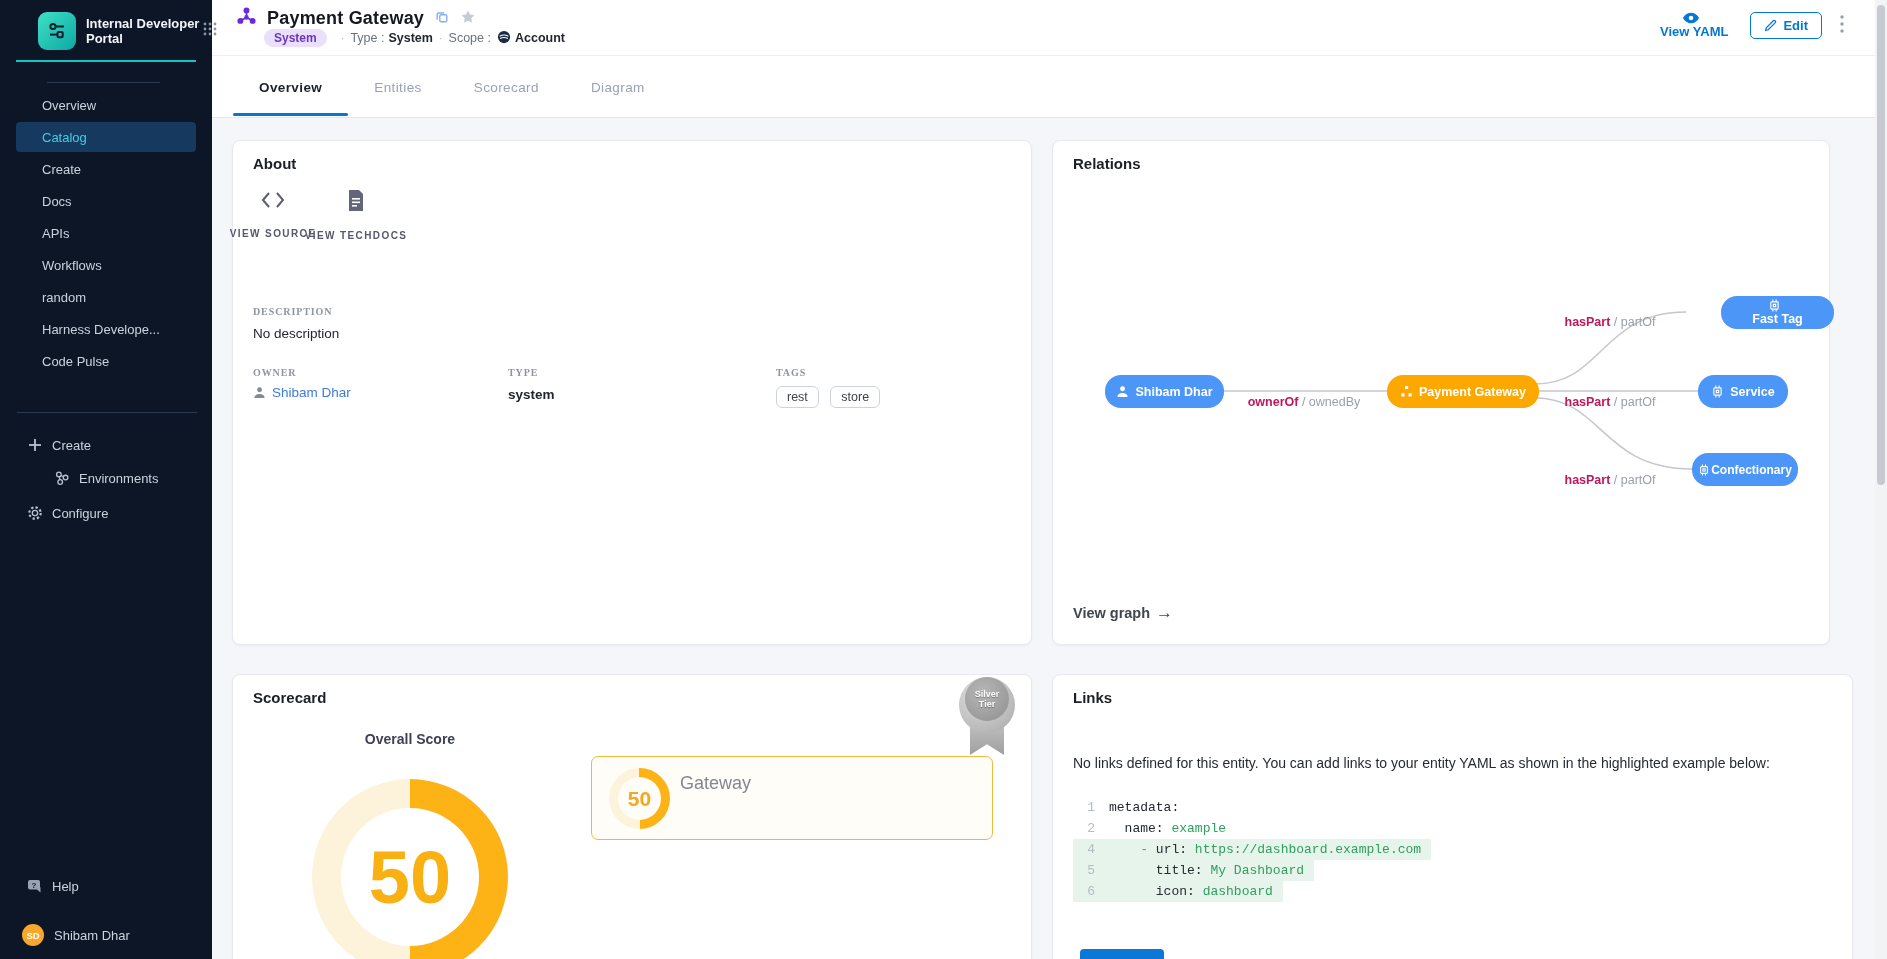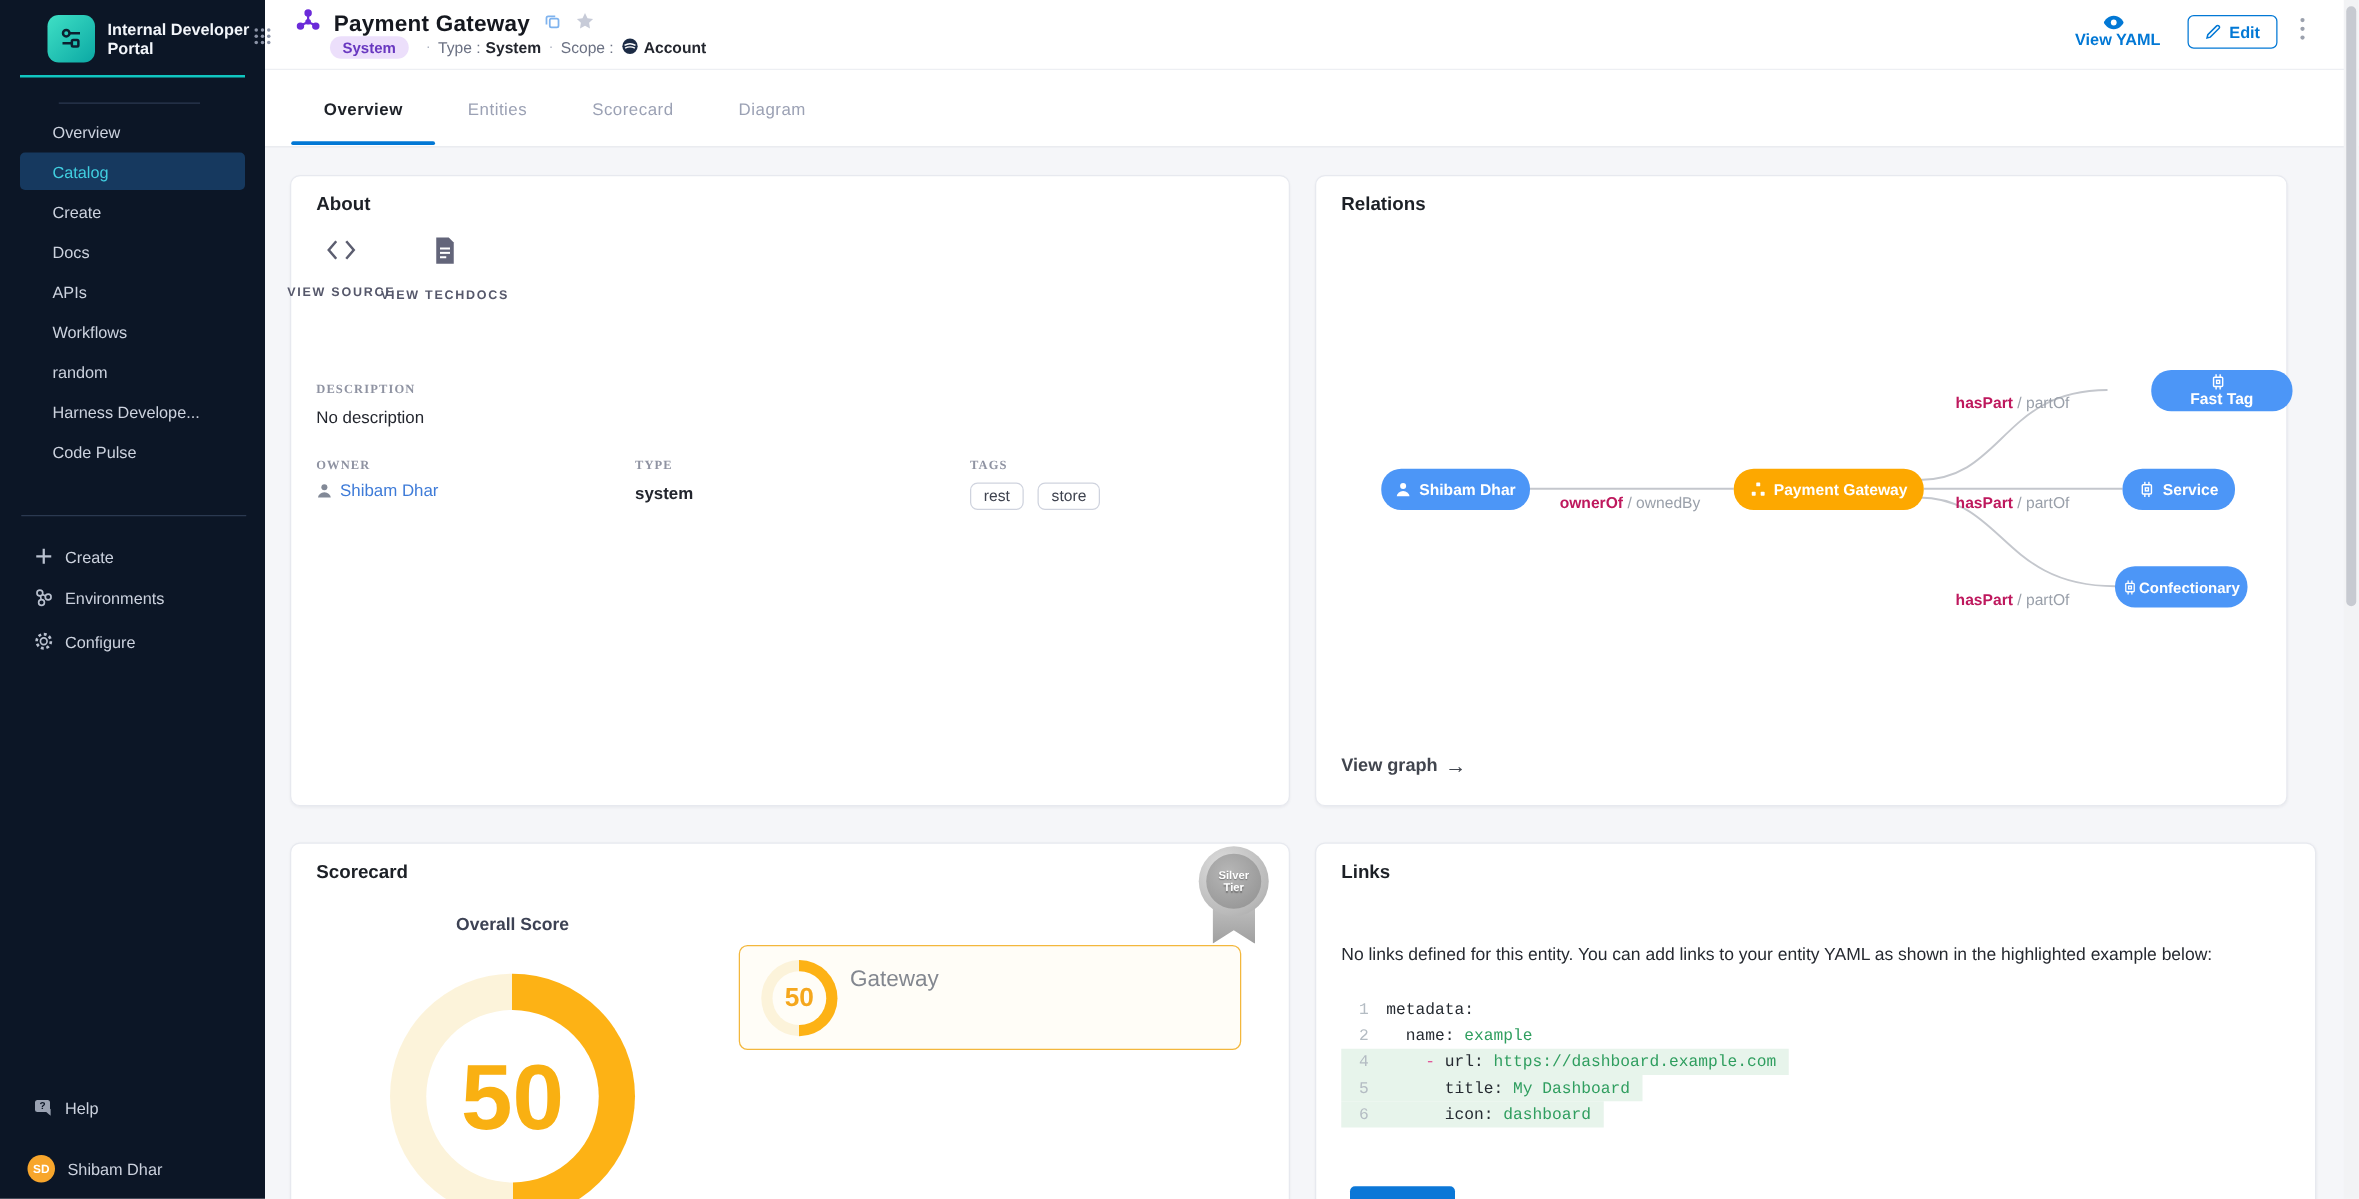--- a/index.html
+++ b/index.html
@@ -105,21 +105,21 @@
   #small-donut { left:17px; top:11px; width:61px; height:61px; }
   #small-donut .hole { left:9px; top:9px; width:43px; height:43px; background:#fffdf7; }
   #small-donut .score { font-size:21px; font-weight:700; color:#f5a71d; }
   .sub-name { position:absolute; left:88px; top:16px; font-size:18px; color:#83878f; }
   .tier-badge { position:absolute; left:722px; top:2px; width:64px; height:80px; }
   .ribbon { position:absolute; left:15px; top:42px; width:34px; height:36px;
             background:linear-gradient(#c4c4c4,#9f9f9f);
             clip-path:polygon(0 0,100% 0,100% 100%,50% 70%,0 100%); }
   .rosette { position:absolute; left:4px; top:0; width:56px; height:56px; border-radius:50%;
              background:radial-gradient(circle at 35% 30%, #dedede 0%, #b9b9b9 70%, #a3a3a3 100%);
-             display:flex; align-items:center; justify-content:center; }
+             display:flex; align-items:flex-start; justify-content:center; }
   .rosette .inner { width:44px; height:44px; border-radius:50%;
              background:radial-gradient(circle at 40% 35%, #b7b7b7 0%, #8f8f8f 100%);
              color:#fff; font-size:9px; font-weight:700; text-align:center; line-height:10px;
              display:flex; flex-direction:column; align-items:center; justify-content:center;
              text-shadow:0 1px 1px rgba(0,0,0,.35); }
 
   
   #links { left:1052px; top:674px; width:801px; height:420px; }
   .links-empty { position:absolute; left:20px; top:80px; width:770px; font-size:14px; color:#262a31; }
   .code-block { position:absolute; left:20px; top:122px; font-family:"Liberation Mono", monospace;
@@ -186,21 +186,21 @@
 
   <div class="side-action" style="top:430px;">
     <span class="ico">
       <svg width="14" height="14" viewBox="0 0 14 14" stroke="#b9c1cf" stroke-width="1.8">
           <line x1="7" y1="1" x2="7" y2="13"></line>
           <line x1="1" y1="7" x2="13" y2="7"></line>
         </svg>
     </span>
     <span>Create</span>
   </div>
-  <div class="side-action" style="top:463px;">
+  <div class="side-action" style="top:463px;padding-left:27px;">
     <span class="ico">
       <svg width="16" height="16" viewBox="0 0 18 18" fill="none" stroke="#b9c1cf" stroke-width="1.5">
         <circle cx="5.5" cy="5" r="2.6"></circle>
           <circle cx="13" cy="8.5" r="2.6"></circle>
           <circle cx="7" cy="13.5" r="2.6"></circle>
         <line x1="7.8" y1="6.2" x2="10.7" y2="7.6"></line>
           <line x1="6" y1="7.6" x2="6.7" y2="10.9"></line>
       </svg>
     </span>
     <span>Environments</span>

